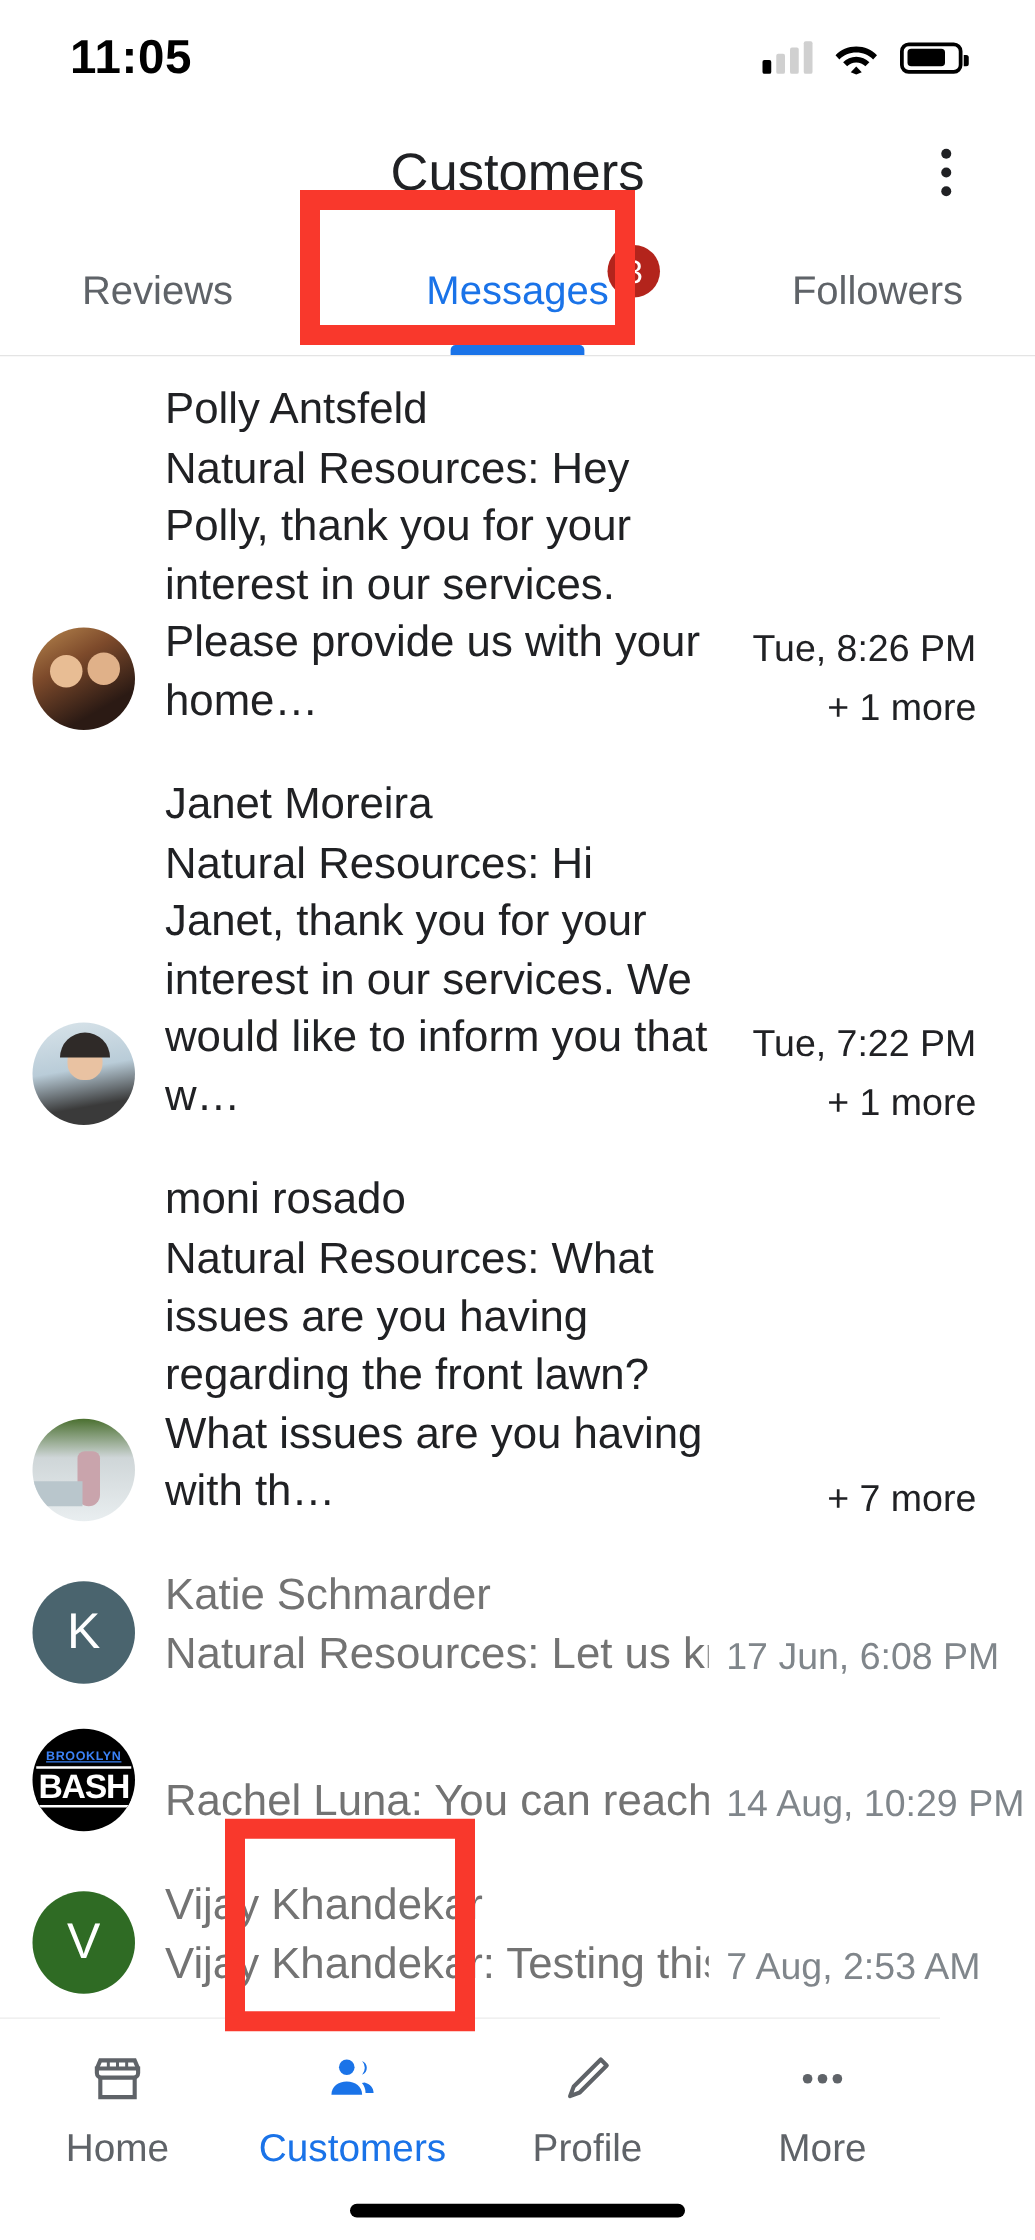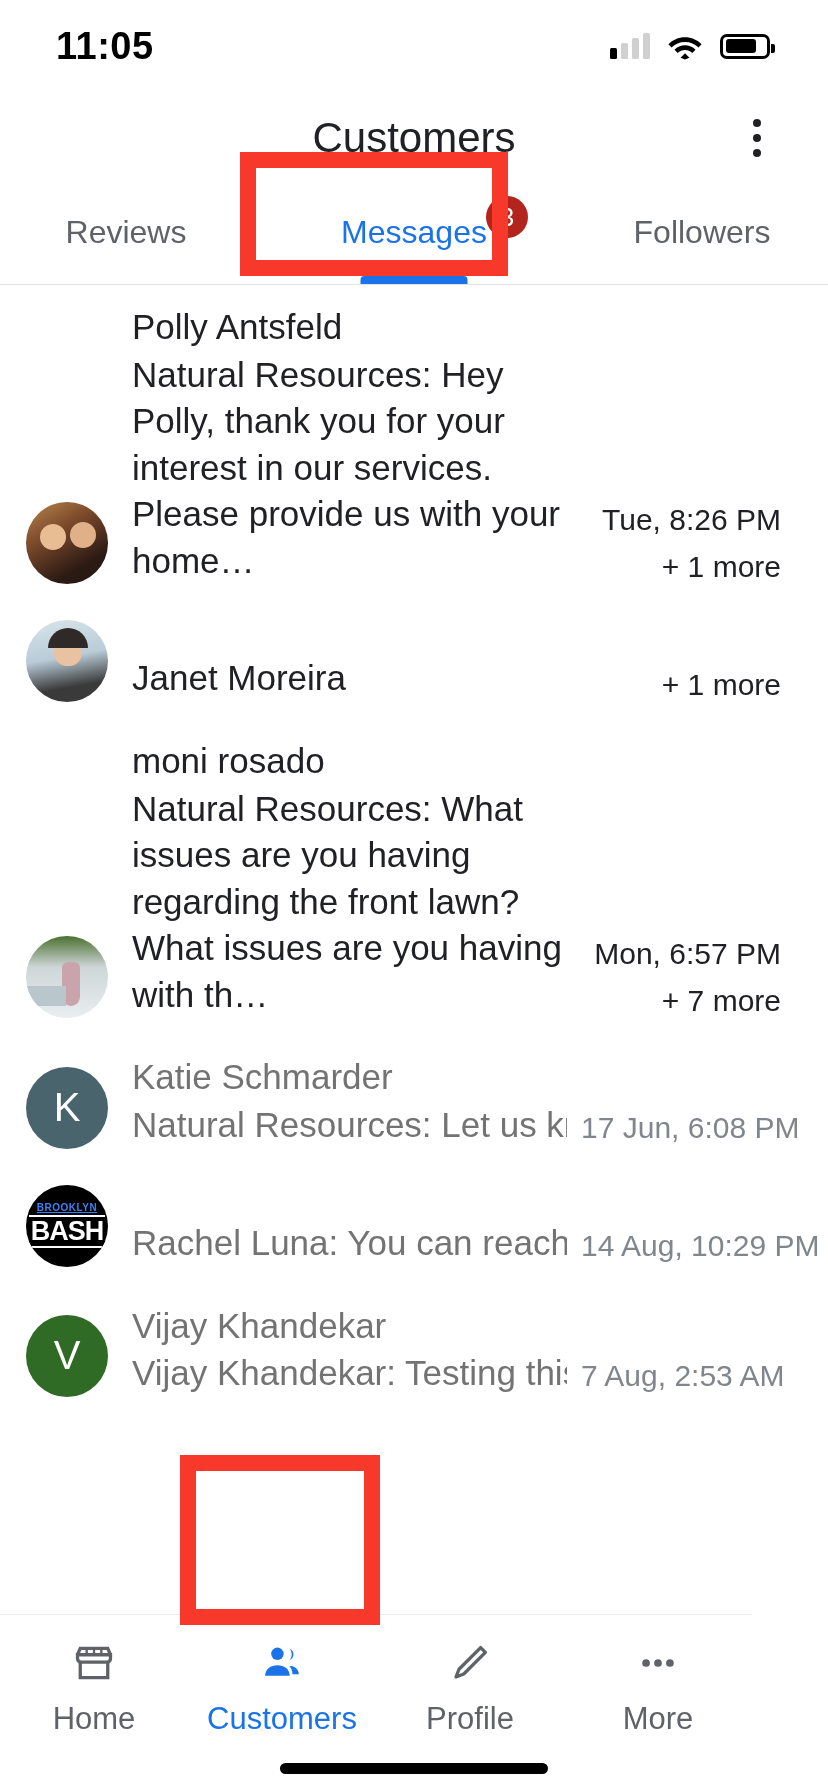--- a/index.html
+++ b/index.html
@@ -195,34 +195,35 @@
       <div class="row-meta">
         <div class="row-time">Tue, 8:26 PM</div>
         <div class="row-more">+ 1 more</div>
       </div>
     </div>
 
     <div class="row">
       <div class="avatar ph-janet"></div>
       <div class="row-main">
         <div class="row-name">Janet Moreira</div>
-      </div>
-      <div class="row-meta">
+        <div class="row-preview">Natural Resources: Hi Janet, thank you for your interest in our services. We would like to inform you that w…</div>
+      </div>
+      <div class="row-meta">
+        <div class="row-time">Tue, 7:22 PM</div>
         <div class="row-more">+ 1 more</div>
       </div>
     </div>
 
     <div class="row">
       <div class="avatar ph-moni"></div>
       <div class="row-main">
         <div class="row-name">moni rosado</div>
         <div class="row-preview">Natural Resources: What issues are you having regarding the front lawn? What issues are you having with th…</div>
       </div>
       <div class="row-meta">
-        <div class="row-time">Mon, 6:57 PM</div>
         <div class="row-more">+ 7 more</div>
       </div>
     </div>
 
     <div class="row read">
       <div class="avatar ph-katie">
         <span>K</span>
       </div>
       <div class="row-main">
         <div class="row-name">Katie Schmarder</div>

